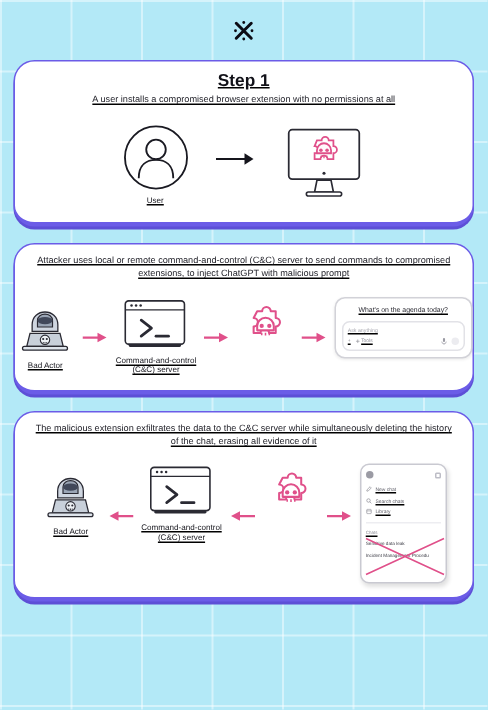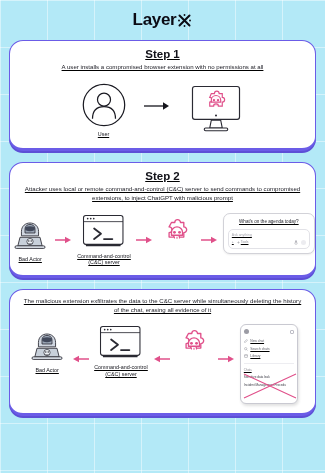--- a/index.html
+++ b/index.html
@@ -188,21 +188,20 @@
     bottom: 4px;
     height: 26px;
     pointer-events: none;
   }
 </style>
 </head>
 <body>
 
 <div class="header">
   <div class="logo">
-    <span class="logo-text">Layer</span>
     <svg class="logo-x" width="15" height="15" viewBox="0 0 24 24">
       <path d="M4 4 L20 20 M20 4 L4 20" stroke="#0b0b14" stroke-width="3.2" stroke-linecap="round"></path>
       <circle cx="12" cy="3.2" r="1.5" fill="#0b0b14"></circle>
       <circle cx="12" cy="20.8" r="1.5" fill="#0b0b14"></circle>
       <circle cx="3.2" cy="12" r="1.5" fill="#0b0b14"></circle>
       <circle cx="20.8" cy="12" r="1.5" fill="#0b0b14"></circle>
     </svg>
   </div>
 </div>
 
@@ -243,21 +242,20 @@
             <circle cx="39.6" cy="20.4" r="1.5" fill="#e0508a" stroke="none"></circle>
             <path d="M34.6 25 v2 M37 25 v2.2 M39.4 25 v2" stroke-width="1.1"></path>
           </g>
         </svg>
       </div>
 
     </div>
   </div>
 
   <div class="card">
-    <div class="step-title">Step 2</div>
     <div class="step-desc">Attacker uses local or remote command-and-control (C&amp;C) server to send commands to compromised extensions, to inject ChatGPT with malicious prompt</div>
 
     <div class="flow flow-2">
 
       <div class="node">
         <svg width="40" height="40" viewBox="0 0 56 56">
           <path d="M16 26 C16 10 40 10 40 26 L40 32 L16 32 Z" fill="#cfd6e0" stroke="#2a2a33" stroke-width="1.2"></path>
           <path d="M21 22 C21 14 35 14 35 22 L35 28 L21 28 Z" fill="#9aa5b5" stroke="#2a2a33" stroke-width="1.1"></path>
           <ellipse cx="28" cy="22" rx="7" ry="3.4" fill="#41485a"></ellipse>
           <path d="M14 34 L42 34 L45 46 L11 46 Z" fill="#c8d0da" stroke="#2a2a33" stroke-width="1.2"></path>

